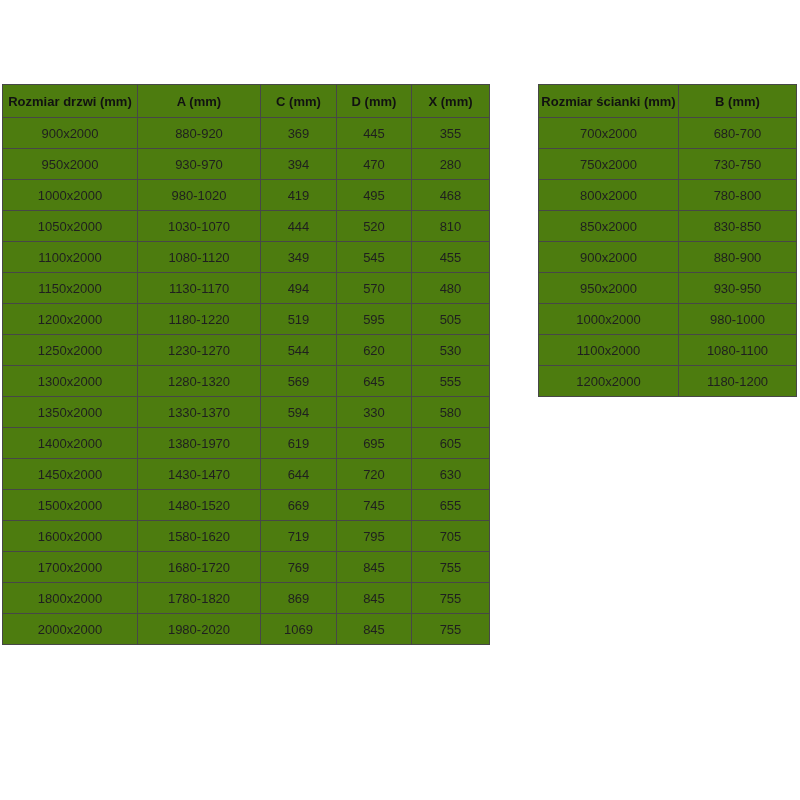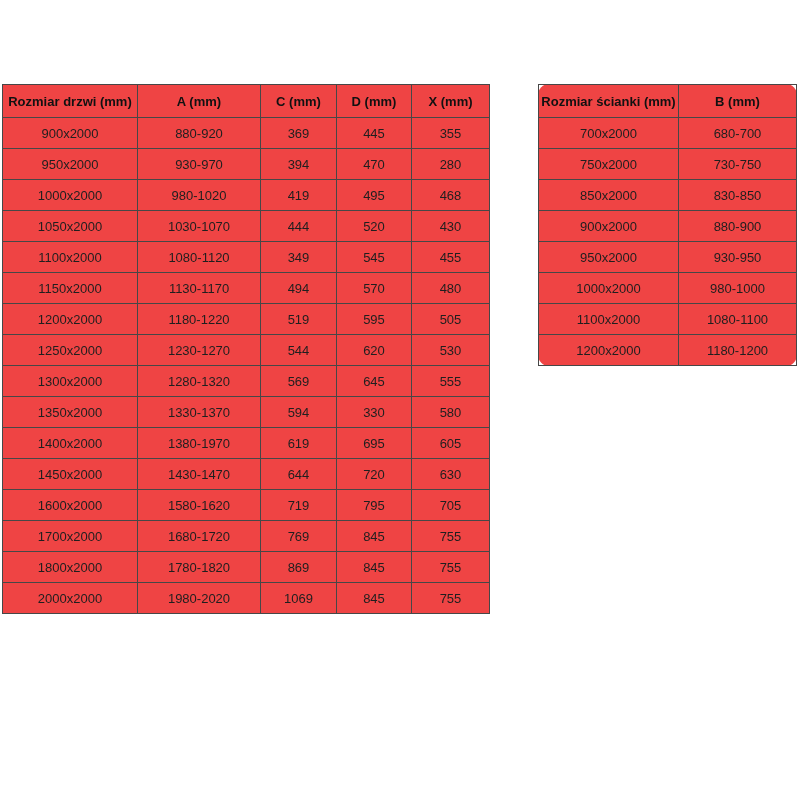--- a/index.html
+++ b/index.html
@@ -13,24 +13,24 @@
     width: 800px;
     height: 800px;
     background: #ffffff;
     font-family: "Liberation Sans", "DejaVu Sans", sans-serif;
     color: #1f1f1f;
   }
   table.size-table {
     position: absolute;
     border-collapse: collapse;
     table-layout: fixed;
-    background: #ef4444;
+    background: #4d7c0f;
   }
   table.size-table.door-table { left: 2px;  top: 84px; }
-  table.size-table.wall-table { left: 538px; top: 84px; border-radius: 11px; }
+  table.size-table.wall-table { left: 538px; top: 84px; }
   table.size-table th,
   table.size-table td {
     border: 1px solid #474747;
     text-align: center;
     vertical-align: middle;
     padding: 0 2px;
     white-space: nowrap;
     overflow: hidden;
     font-size: 13px;
     line-height: 1;
@@ -88,21 +88,21 @@
           <td>980-1020</td>
           <td>419</td>
           <td>495</td>
           <td>468</td>
         </tr>
         <tr>
           <td>1050x2000</td>
           <td>1030-1070</td>
           <td>444</td>
           <td>520</td>
-          <td>430</td>
+          <td>810</td>
         </tr>
         <tr>
           <td>1100x2000</td>
           <td>1080-1120</td>
           <td>349</td>
           <td>545</td>
           <td>455</td>
         </tr>
         <tr>
           <td>1150x2000</td>
@@ -145,20 +145,27 @@
           <td>619</td>
           <td>695</td>
           <td>605</td>
         </tr>
         <tr>
           <td>1450x2000</td>
           <td>1430-1470</td>
           <td>644</td>
           <td>720</td>
           <td>630</td>
+        </tr>
+        <tr>
+          <td>1500x2000</td>
+          <td>1480-1520</td>
+          <td>669</td>
+          <td>745</td>
+          <td>655</td>
         </tr>
         <tr>
           <td>1600x2000</td>
           <td>1580-1620</td>
           <td>719</td>
           <td>795</td>
           <td>705</td>
         </tr>
         <tr>
           <td>1700x2000</td>
@@ -198,20 +205,24 @@
       <tbody>
         <tr>
           <td>700x2000</td>
           <td>680-700</td>
         </tr>
         <tr>
           <td>750x2000</td>
           <td>730-750</td>
         </tr>
         <tr>
+          <td>800x2000</td>
+          <td>780-800</td>
+        </tr>
+        <tr>
           <td>850x2000</td>
           <td>830-850</td>
         </tr>
         <tr>
           <td>900x2000</td>
           <td>880-900</td>
         </tr>
         <tr>
           <td>950x2000</td>
           <td>930-950</td>

